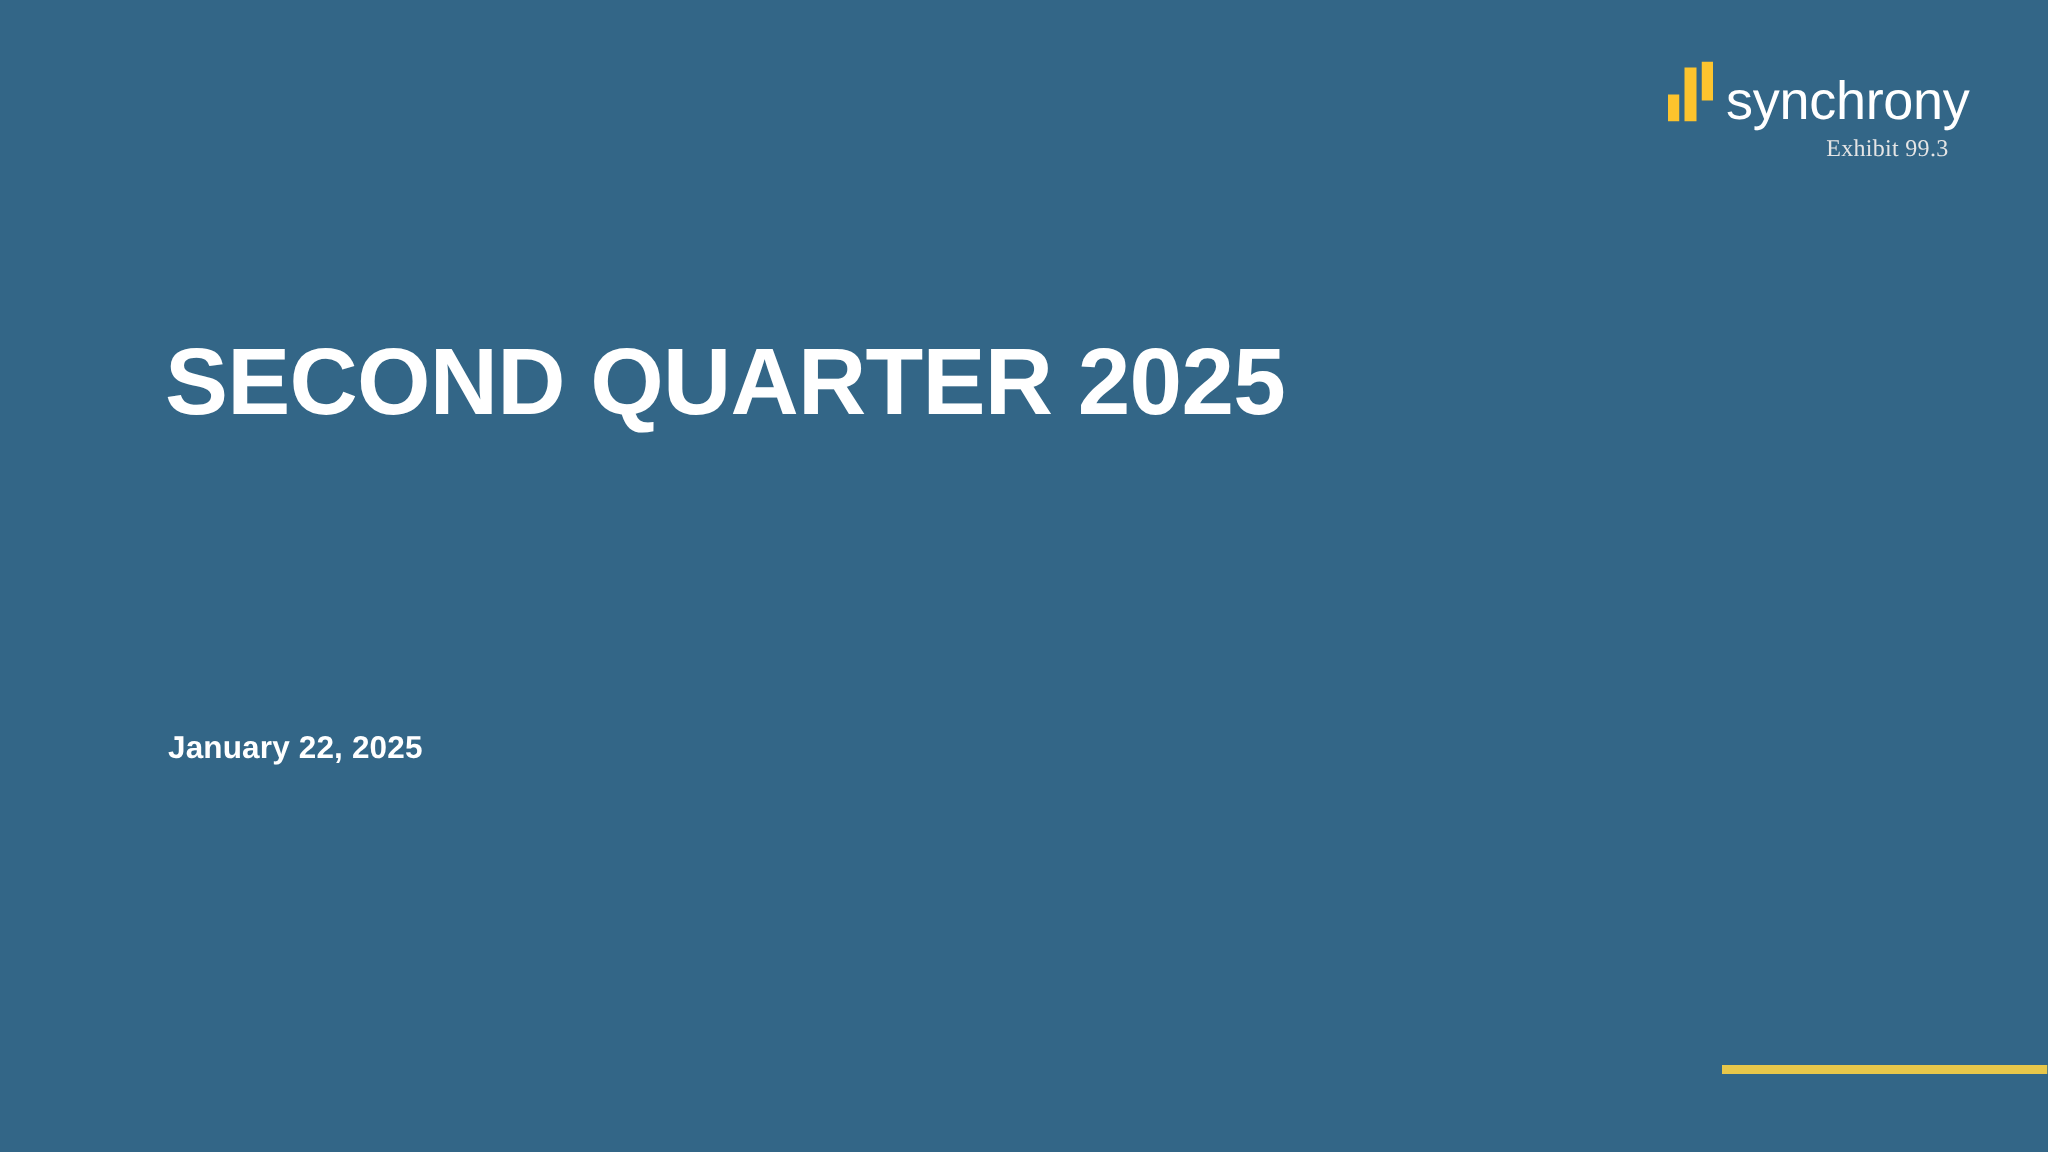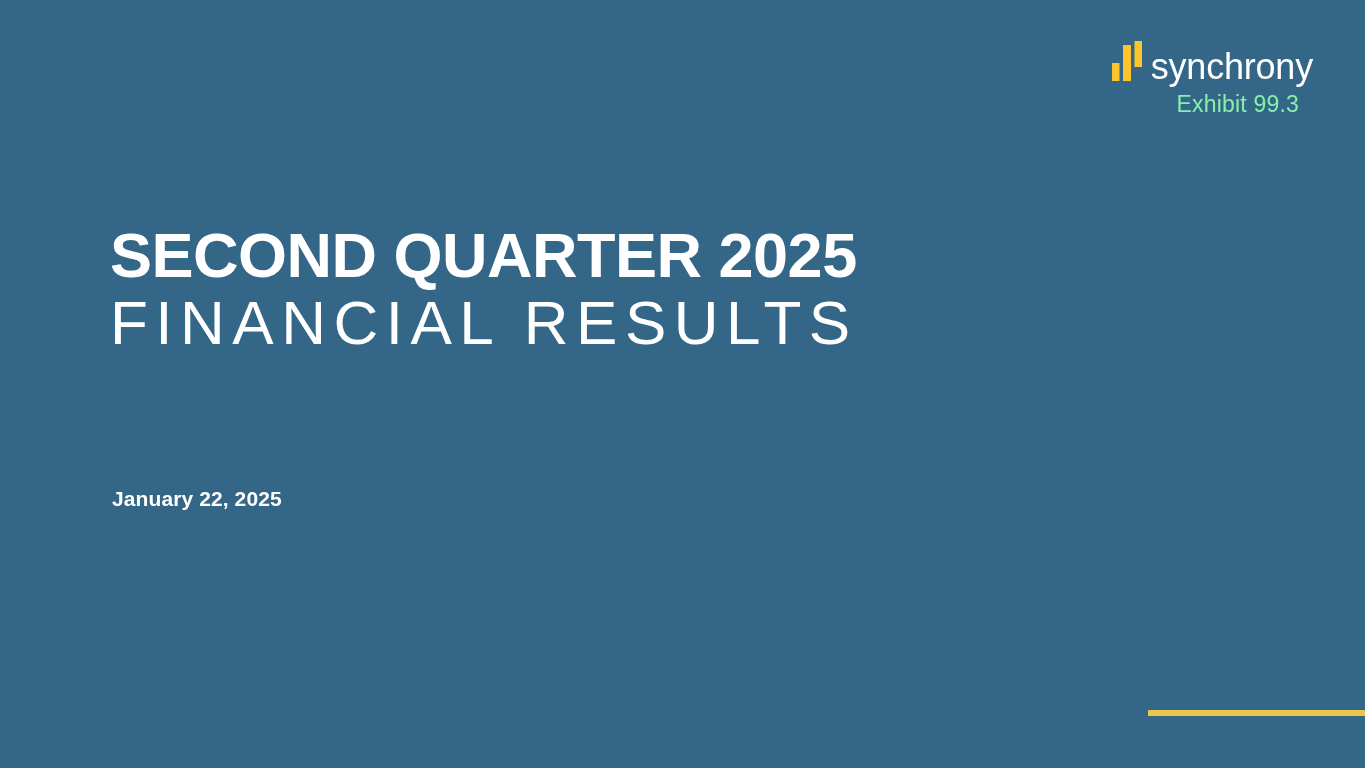--- a/index.html
+++ b/index.html
@@ -55,25 +55,25 @@
     letter-spacing: -0.2px;
     color: #ffffff;
     line-height: 0.95;
     white-space: nowrap;
     transform: translateY(2px);
   }
 
   .exhibit-label {
     margin-top: 9px;
     margin-right: 14px;
-    font-family: Liberation Sans, sans-serif;
-    font-size: 23px;
+    font-family: Liberation Serif, serif;
+    font-size: 16px;
     font-weight: 300;
     letter-spacing: 0.2px;
-    color: #86efac;
+    color: #e5e5e5;
     white-space: nowrap;
   }
 
   
   .title-block {
     position: absolute;
     left: 110px;
     top: 224px;
   }
 
@@ -136,20 +136,19 @@
         <rect x="22.5" y="0" width="7.5" height="26" fill="#fdc42d"></rect>
       </svg>
       <span class="logo-wordmark">synchrony</span>
     </div>
 
     <div class="exhibit-label">Exhibit 99.3</div>
   </div>
 
   <div class="title-block">
     <div class="title-line-1">SECOND QUARTER 2025</div>
-    <div class="title-line-2">FINANCIAL RESULTS</div>
   </div>
 
   <div class="slide-date">January 22, 2025</div>
 
   <div class="accent-rule"></div>
 
 </div>
 
 </body></html>

